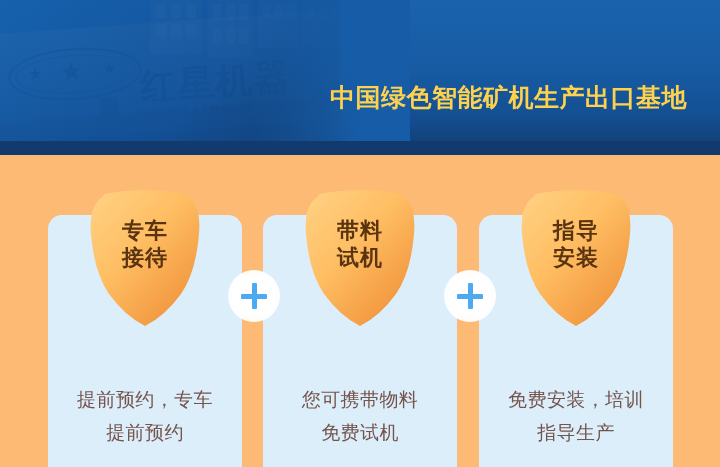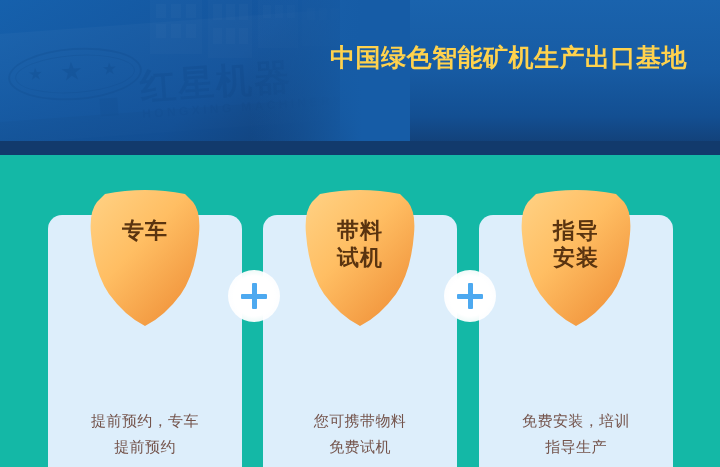--- a/index.html
+++ b/index.html
@@ -163,37 +163,38 @@
     top: 44px;
     width: 380px;
   }
   .banner-title {
     font-size: 25px;
     font-weight: bold;
     color: #ffd24d;
     letter-spacing: 0.5px;
     line-height: 1.1;
     white-space: nowrap;
+    margin-top: 40px;
   }
   .banner-sub {
     margin-top: 16px;
     font-size: 17px;
     color: #ffffff;
     letter-spacing: 0.3px;
     white-space: nowrap;
   }
 
   
   .cards {
     position: absolute;
     left: 0;
     top: 155px;
     width: 720px;
     height: 312px;
-    background: #14b8a6;
+    background: #fdba74;
   }
   .card {
     position: absolute;
     top: 60px;
     width: 194px;
     height: 252px;
     background: #ddeefb;
     border-radius: 14px 14px 0 0;
   }
   .card-1 { left: 48px; }
@@ -220,25 +221,24 @@
     color: #5a3410;
     line-height: 1.22;
     letter-spacing: 1px;
   }
   .card-desc {
     position: absolute;
     left: 0;
     top: 168px;
     width: 194px;
     text-align: center;
-    font-size: 15px;
+    font-size: 19px;
     color: #74544c;
     line-height: 1.75;
     letter-spacing: 0.4px;
-    margin-top: 25px;
   }
 
   .plus-wrap {
     position: absolute;
     top: 115px;
     width: 52px;
     height: 52px;
   }
   .plus-1 { left: 228px; }
   .plus-2 { left: 444px; }
@@ -335,20 +335,21 @@
             <linearGradient id="sg1" x1="0%" y1="0%" x2="85%" y2="100%">
               <stop offset="0%" stop-color="#ffd285"></stop>
               <stop offset="45%" stop-color="#ffbe63"></stop>
               <stop offset="100%" stop-color="#ef8f37"></stop>
             </linearGradient>
           </defs>
           <path d="M 22 4 Q 62 -4 102 4 L 110 12 Q 118 22 116 44 Q 113 82 98 104 Q 82 126 62 136 Q 42 126 26 104 Q 11 82 8 44 Q 6 22 14 12 Z" fill="url(#sg1)"></path>
         </svg>
         <div class="shield-label">
           <div>专车</div>
+          <div>接待</div>
         </div>
       </div>
       <div class="card-desc">
         <div>提前预约，专车</div>
         <div>提前预约</div>
       </div>
     </div>
 
     <div class="card card-2">
       <div class="shield">

